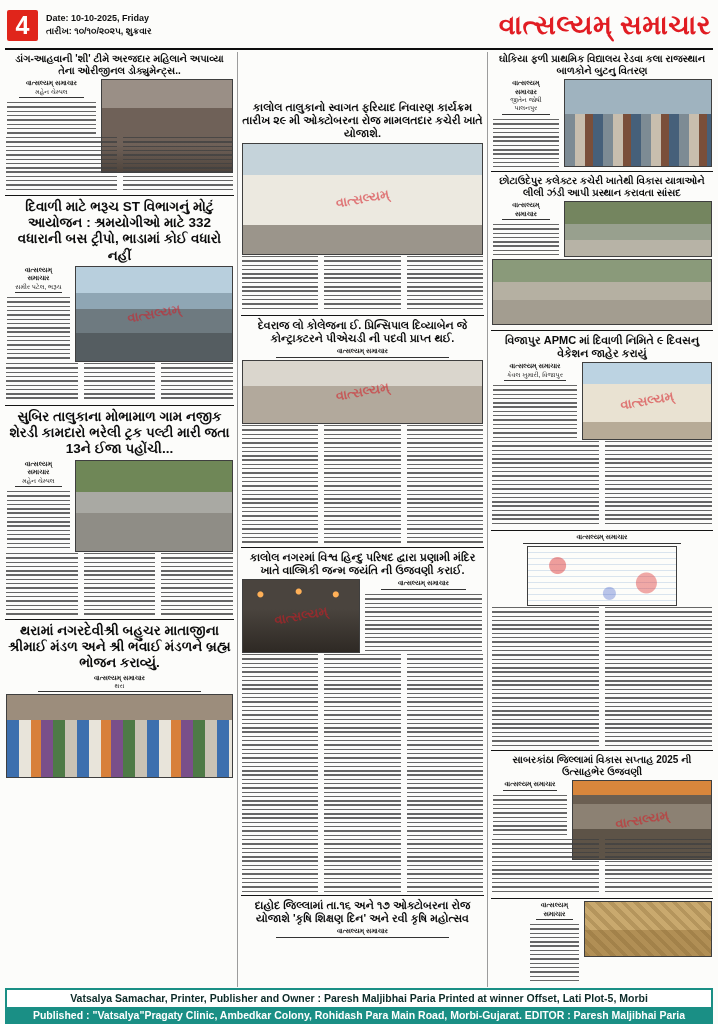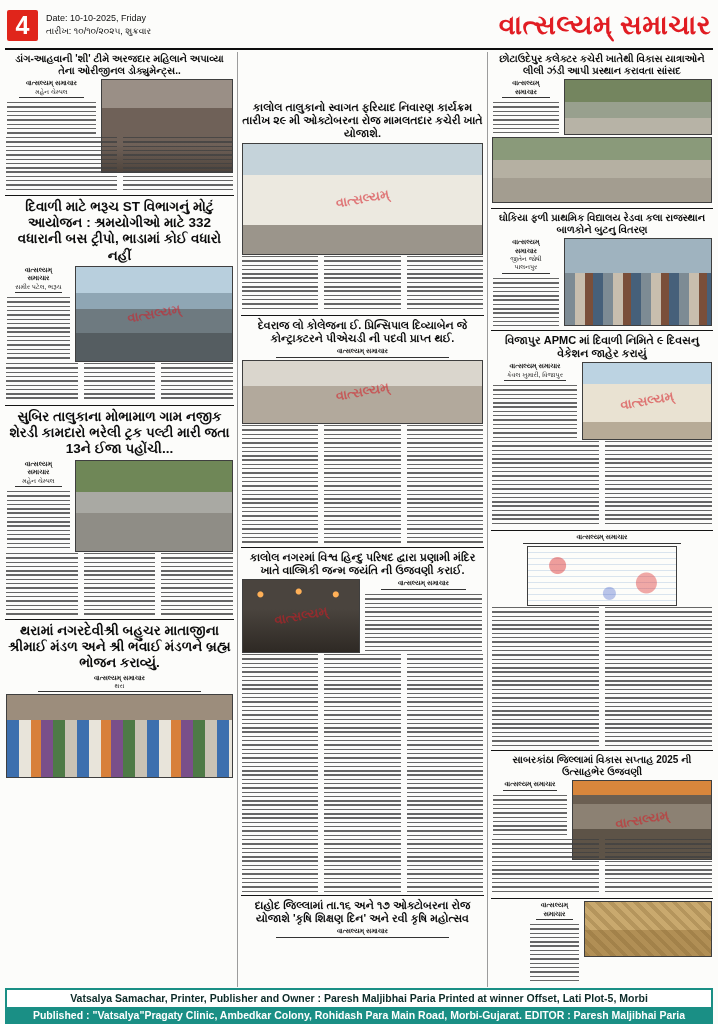--- a/index.html
+++ b/index.html
@@ -2,21 +2,21 @@
 <html><head>
 <meta charset="utf-8">
 <style>
   html,body{margin:0;padding:0;background:#6e6e6e;}
   .page{width:718px;height:1024px;margin:0 auto;background:#fcfcfa;box-sizing:border-box;
         padding:0 5px;font-family:"Liberation Sans",sans-serif;color:#111;overflow:hidden;position:relative;}
   
   .hdr{display:flex;align-items:center;height:42px;padding:4px 2px 0;}
   .pgnum{width:31px;height:31px;background:#e0251b;color:#fff;font-size:25px;font-weight:bold;
          display:flex;align-items:center;justify-content:center;border-radius:2px;}
-  .dates{margin-left:8px;font-size:9px;font-weight:normal;line-height:1.4;color:#101010;}
+  .dates{margin-left:8px;font-size:9px;font-weight:bold;line-height:1.4;color:#101010;}
   .mast{margin-left:auto;color:#e11d23;font-size:27px;font-weight:bold;letter-spacing:.3px;}
   .toprule{border-top:2.5px solid #0e0e0e;margin-top:2px;}
   
   .cols{display:flex;height:937px;}
   .col{display:flex;flex-direction:column;min-width:0;}
   .c-left{width:229px;}
   .c-mid{width:243px;margin-top:48px;}
   .c-right{flex:1;}
   .vr{width:1px;background:#9c9c9c;margin:2px 3px 0;}
   
@@ -230,47 +230,47 @@
           <div class="greek"></div>
         </div>
       </div>
 
     </div>
 
     <div class="vr"></div>
 
     <div class="col c-right">
 
-      <div class="art" style="height:159px">
-        <div class="hl s">છોટાઉદેપુર કલેક્ટર કચેરી ખાતેથી વિકાસ યાત્રાઓને લીલી ઝંડી આપી પ્રસ્થાન કરાવતા સાંસદ</div>
-        <div class="row">
-          <div class="mini">
-            <div class="byl">
-              <b>વાત્સલ્યમ્ સમાચાર</b>
-              <span></span>
-            </div>
-            <div class="greek"></div>
-          </div>
-          <div class="photo p-r2a" style="width:148px;height:56px"></div>
-        </div>
-        <div class="photo p-r2b" style="width:100%;height:66px;margin-top:2px"></div>
-      </div>
-
       <div class="art" style="height:122px">
         <div class="hl s">ઘોકિયા ફળી પ્રાથમિક વિદ્યાલય રેડવા કલા રાજસ્થાન બાળકોને બુટનુ વિતરણ</div>
         <div class="row" style="flex:1">
           <div class="mini">
             <div class="byl">
               <b>વાત્સલ્યમ્ સમાચાર</b>
               <span>જીતેન જોષી પાલનપુર</span>
             </div>
             <div class="greek"></div>
           </div>
           <div class="photo p-r1" style="width:148px;height:88px"></div>
         </div>
+      </div>
+
+      <div class="art" style="height:159px">
+        <div class="hl s">છોટાઉદેપુર કલેક્ટર કચેરી ખાતેથી વિકાસ યાત્રાઓને લીલી ઝંડી આપી પ્રસ્થાન કરાવતા સાંસદ</div>
+        <div class="row">
+          <div class="mini">
+            <div class="byl">
+              <b>વાત્સલ્યમ્ સમાચાર</b>
+              <span></span>
+            </div>
+            <div class="greek"></div>
+          </div>
+          <div class="photo p-r2a" style="width:148px;height:56px"></div>
+        </div>
+        <div class="photo p-r2b" style="width:100%;height:66px;margin-top:2px"></div>
       </div>
 
       <div class="art" style="height:200px">
         <div class="hl m">વિજાપુર APMC માં દિવાળી નિમિતે ૯ દિવસનુ વેકેશન જાહેર કરાયું</div>
         <div class="row">
           <div class="mini">
             <div class="byl">
               <b>વાત્સલ્યમ્ સમાચાર</b>
               <span>કેવલ ખુમારી, વિજાપુર</span>
             </div>

